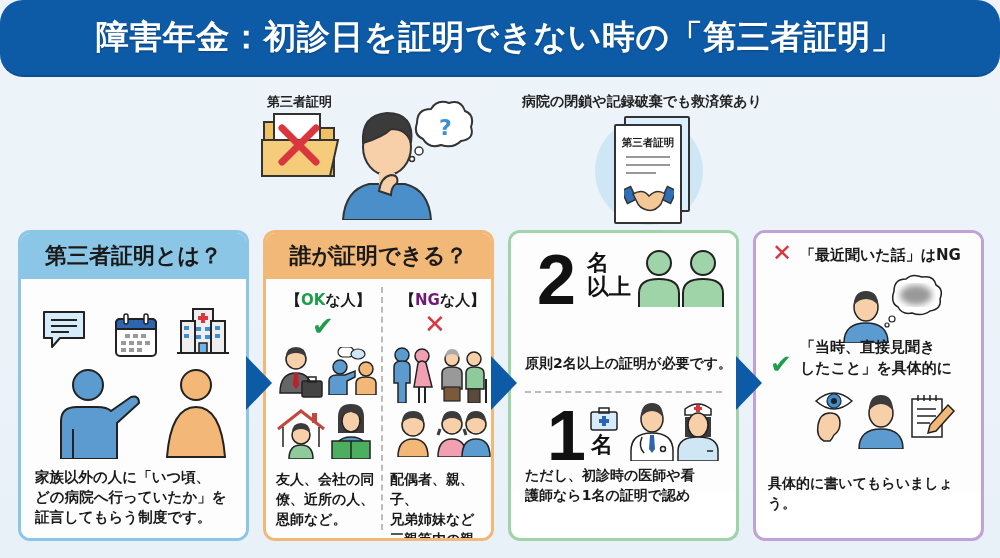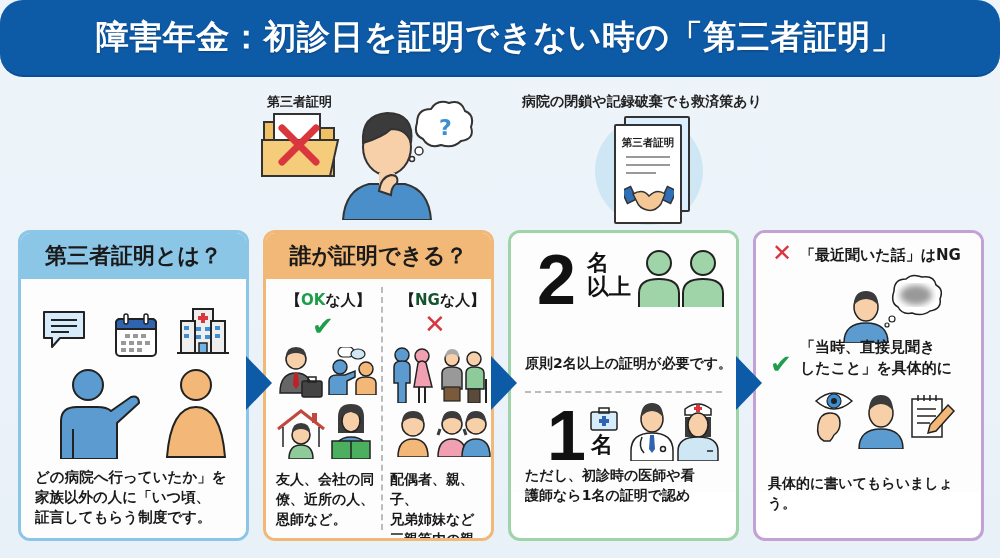--- a/index.html
+++ b/index.html
@@ -151,22 +151,22 @@
     <svg class="abs" style="left:34px; top:90px;" width="90" height="90" viewBox="0 0 90 90">
       <circle cx="33" cy="16" r="15" fill="#5b9bd0" stroke="#222" stroke-width="2"></circle>
       <path d="M6 90 v-38 q0-14 16-14 h20 q10 0 14 4 l20 -14 q8 -2 8 6 l-22 20 v36z" fill="#5b9bd0" stroke="#222" stroke-width="2" stroke-linejoin="round"></path>
       <line x1="18" y1="60" x2="18" y2="90" stroke="#222" stroke-width="2"></line>
     </svg>
     <svg class="abs" style="left:140px; top:90px;" width="70" height="90" viewBox="0 0 70 90">
       <circle cx="35" cy="16" r="15" fill="#f3b778" stroke="#222" stroke-width="2"></circle>
       <path d="M6 88 q4 -50 29 -50 q25 0 29 50z" fill="#f3b778" stroke="#222" stroke-width="2"></path>
     </svg>
     <div class="body-text" style="left:14px; top:188px;">
+      <div>家族以外の人に「いつ頃、</div>
       <div>どの病院へ行っていたか」を</div>
-      <div>家族以外の人に「いつ頃、</div>
       <div>証言してもらう制度です。</div>
     </div>
   </div>
 </div>
 
 <div class="card c2">
   <div class="card-header">誰が証明できる？</div>
   <div class="card-body">
     <div class="divider-v"></div>
 
@@ -206,21 +206,21 @@
       <path d="M5 56 q0-22 18-22 q18 0 18 22z" fill="#5b9bd0" stroke="#222" stroke-width="1.5"></path>
       <path d="M4 38 h19 v18 h-19z M23 38 h19 v18 h-19z" fill="#4caf5f" stroke="#222" stroke-width="1.5"></path>
     </svg>
     <div class="body-text" style="left:10px; top:190px; font-size:14px;">
       <div>友人、会社の同</div>
       <div>僚、近所の人、</div>
       <div>恩師など。</div>
     </div>
 
     <div class="okng" style="left:134px; top:12px;">
-      <span>【</span><span style="color:#14532d;margin-top:42px;">NG</span><span>な人</span><span>】</span>
+      <span>【</span><span style="color:#701a75;margin-top:42px;">NG</span><span>な人</span><span>】</span>
     </div>
     <div class="abs" style="left:158px; top:30px; font-size:26px; font-weight:bold; color:#d9363e;">✕</div>
     <svg class="abs" style="left:122px; top:68px;" width="50" height="56" viewBox="0 0 50 56">
       <circle cx="14" cy="8" r="7" fill="#5b9bd0" stroke="#222" stroke-width="1.5"></circle>
       <path d="M6 36 v-16 q0-6 8-6 q8 0 8 6 v16 h-4 v20 h-8 v-20z" fill="#5b9bd0" stroke="#222" stroke-width="1.5"></path>
       <circle cx="34" cy="9" r="7" fill="#f0a0b0" stroke="#222" stroke-width="1.5"></circle>
       <path d="M26 40 l4 -24 q4 -4 8 0 l6 24z" fill="#f0a0b0" stroke="#222" stroke-width="1.5"></path>
       <line x1="31" y1="40" x2="31" y2="56" stroke="#222" stroke-width="2"></line>
       <line x1="37" y1="40" x2="37" y2="56" stroke="#222" stroke-width="2"></line>
     </svg>

